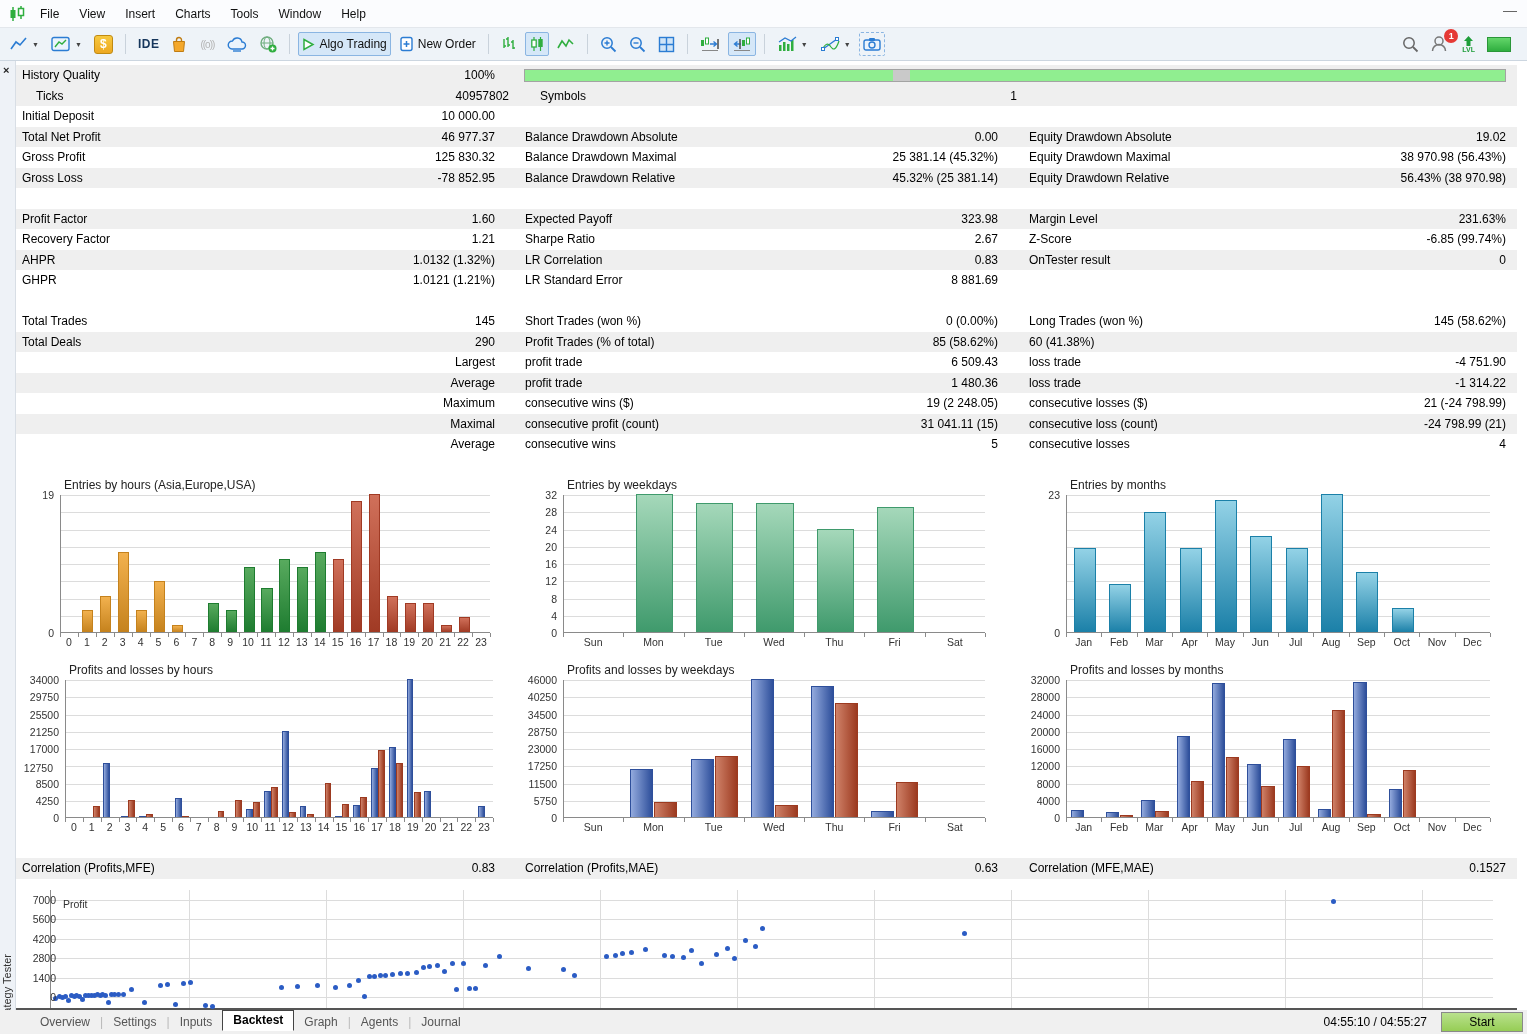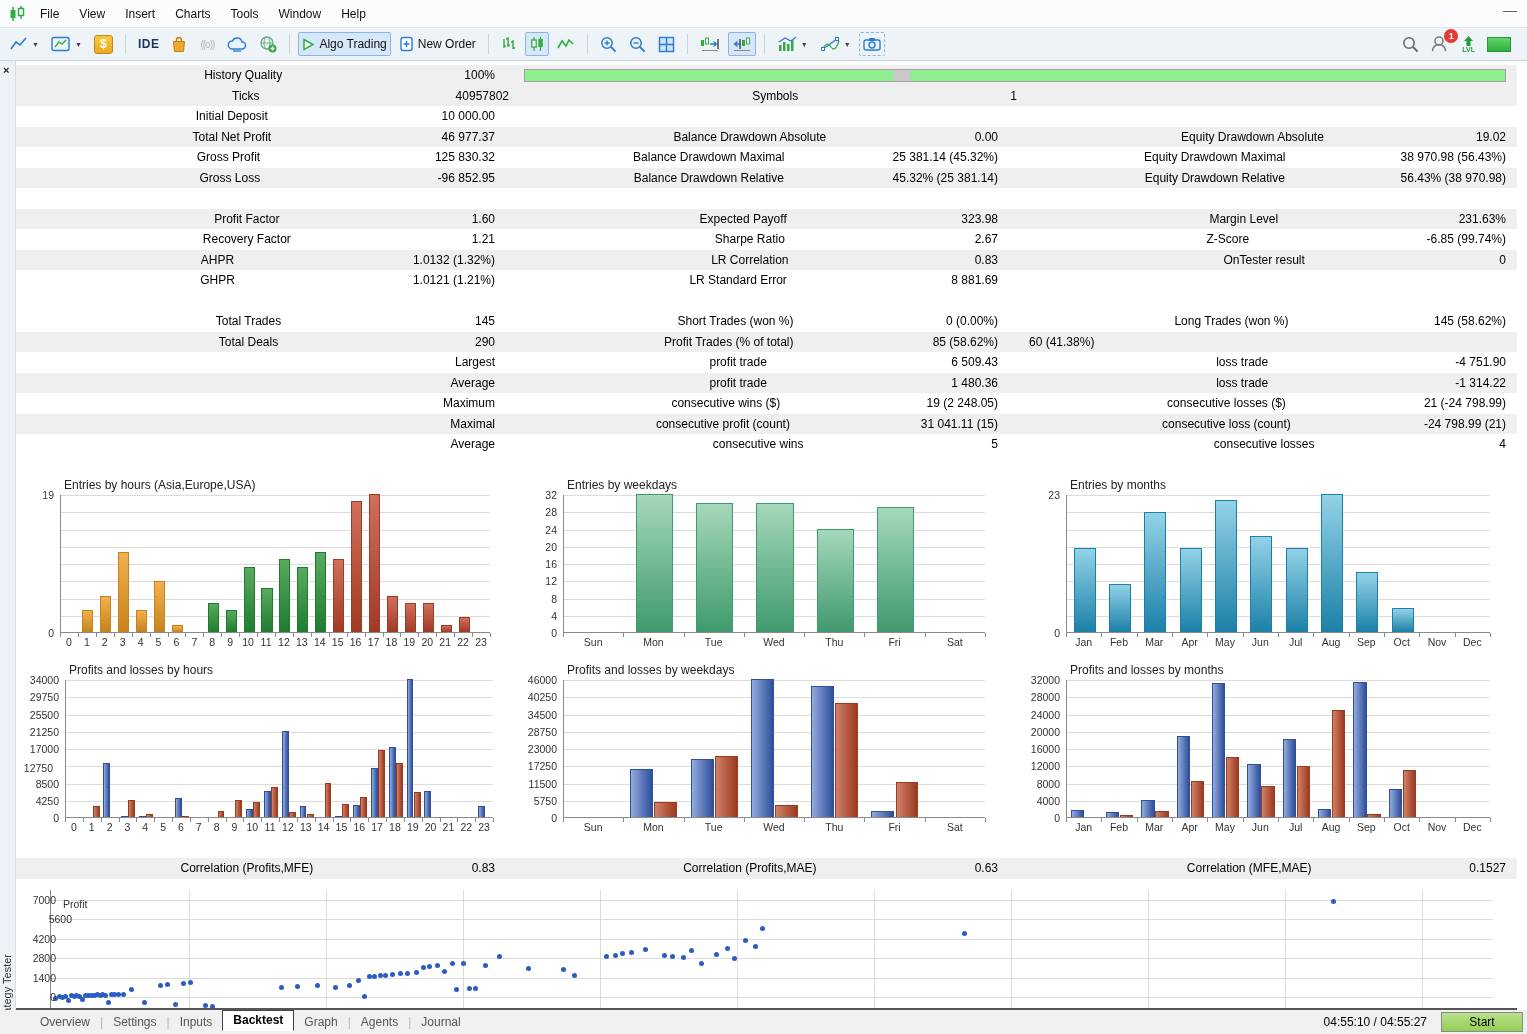--- a/index.html
+++ b/index.html
@@ -33,21 +33,21 @@
 
   
   #stats { position:absolute; left:16px; top:61px; width:1501px; padding-top:4px; }
   .stat-row { display:flex; height:20.5px; line-height:20.5px; font-size:12px; white-space:nowrap; }
   .stat-row.stripe { background:#efefef; }
   .stat-spacer { height:20.5px; }
   .sgrp { display:flex; overflow:hidden; }
   .g1 { width:489px; padding:0 10px 0 6px; }
   .g2 { width:503px; padding:0 10px 0 20px; }
   .g3 { width:509px; padding:0 11px 0 21px; }
-  .slab { flex:1; overflow:hidden;text-align:center; }
+  .slab { flex:1; overflow:hidden; }
   .sval { text-align:right; }
   .hqbar-wrap { flex:1; padding:3.5px 11px 0 19px; }
   .hqbar { height:13px; background:#90ee90; border:1px solid #a3a3a3; position:relative; }
   .hqgap { position:absolute; left:37.6%; width:1.7%; top:0; bottom:0; background:#c9c9c9; }
 
   
   .chart-cell { position:absolute; width:498px; height:182px; }
   .ctitle { position:absolute; top:0; font-size:12px; color:#222; }
   .plot { position:absolute; border-left:1px solid #8a8a8a; border-bottom:1px solid #8a8a8a; background:#fff; }
   .hgrid { position:absolute; left:0; right:0; height:1px; background:#dcdcdc; }
@@ -335,21 +335,21 @@
           <span class="sval">25 381.14 (45.32%)</span>
         </div>
         <div class="sgrp g3">
           <span class="slab">Equity Drawdown Maximal</span>
           <span class="sval">38 970.98 (56.43%)</span>
         </div>
       </div>
       <div class="stat-row stripe">
         <div class="sgrp g1">
           <span class="slab">Gross Loss</span>
-          <span class="sval">-96 852.95</span>
+          <span class="sval">-78 852.95</span>
         </div>
         <div class="sgrp g2">
           <span class="slab">Balance Drawdown Relative</span>
           <span class="sval">45.32% (25 381.14)</span>
         </div>
         <div class="sgrp g3">
           <span class="slab">Equity Drawdown Relative</span>
           <span class="sval">56.43% (38 970.98)</span>
         </div>
       </div>
@@ -1017,21 +1017,21 @@
       <div class="dot" style="left: 691.583px; top: 47.9629px;"></div>
       <div class="dot" style="left: 701.684px; top: 53.5057px;"></div>
       <div class="dot" style="left: 708.899px; top: 35.7686px;"></div>
       <div class="dot" style="left: 910.919px; top: 40.7571px;"></div>
       <div class="dot" style="left: 1280.33px; top: 8.88571px;"></div>
     </div>
     <div class="ylab" style="top: 101px; width: 40px;">0</div>
     <div class="ylab" style="top: 81.6px; width: 40px;">1400</div>
     <div class="ylab" style="top: 62.2px; width: 40px;">2800</div>
     <div class="ylab" style="top: 42.8px; width: 40px;">4200</div>
-    <div class="ylab" style="top: 23.4px; width: 56px;">5600</div>
+    <div class="ylab" style="top: 23.4px; width: 40px;">5600</div>
     <div class="ylab" style="top: 4px; width: 40px;">7000</div>
   </div>
 
 <div id="tabbar">
   <span class="tab">Overview</span>
     <span class="tabsep">|</span>
   <span class="tab">Settings</span>
     <span class="tabsep">|</span>
   <span class="tab">Inputs</span>
   <span class="tab active">Backtest</span>

